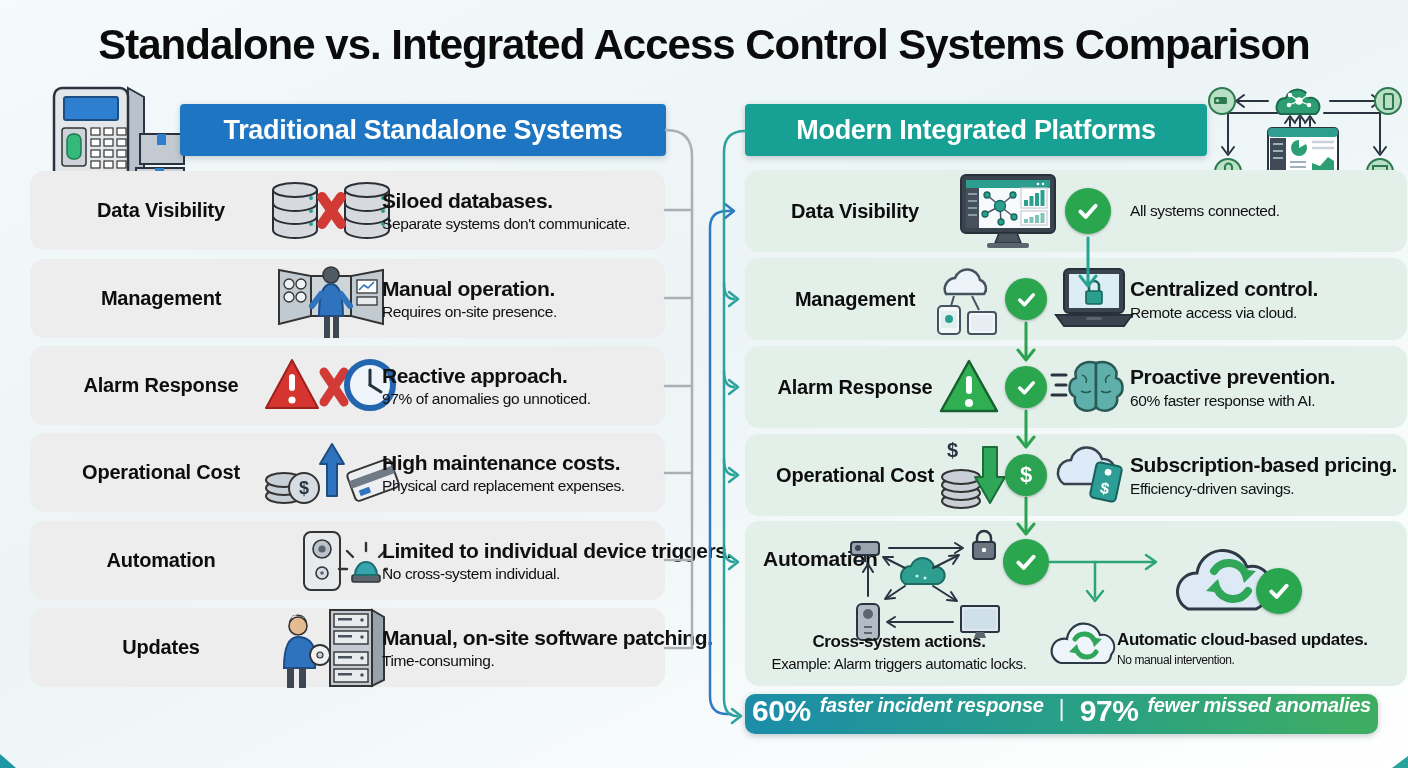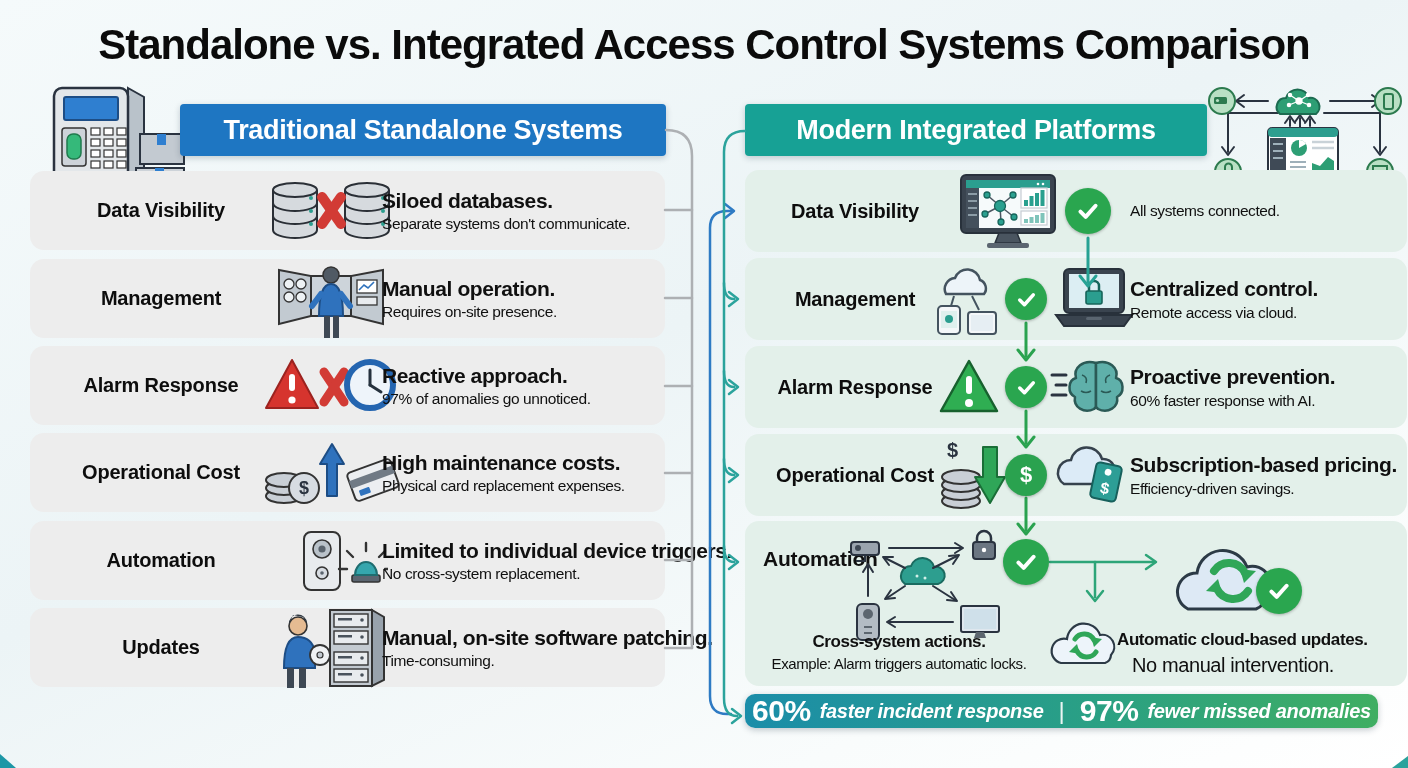--- a/index.html
+++ b/index.html
@@ -44,25 +44,25 @@
   .dollar-badge{position:absolute;border-radius:50%;background:#2aa24f;display:flex;align-items:center;
     justify-content:center;color:#fff;font-weight:bold;font-size:22px;
     box-shadow:0 1px 3px rgba(0,0,0,.28);z-index:6;}
 
   #auto-label{position:absolute;left:18px;top:26px;font-size:21px;font-weight:bold;letter-spacing:-0.2px;}
   .auto-text1{position:absolute;left:8px;top:110px;width:292px;text-align:center;line-height:1.35;white-space:nowrap;}
   .auto-text1 .b{font-weight:bold;font-size:17px;letter-spacing:-0.4px;}
   .auto-text1 .r{font-size:15px;letter-spacing:-0.4px;}
   .auto-text2{position:absolute;left:372px;top:108px;line-height:1.35;white-space:nowrap;}
   .auto-text2 .b{font-weight:bold;font-size:17px;letter-spacing:-0.4px;}
-  .auto-text2 .r{font-size:20px;letter-spacing:-0.4px;margin-left:15px;}
-
-  #banner{position:absolute;left:745px;top:694px;width:633px;height:34px;border-radius:10px;
+  .auto-text2 .r{font-size:12px;letter-spacing:-0.4px;}
+
+  #banner{position:absolute;left:745px;top:694px;width:633px;height:40px;border-radius:10px;
     background:linear-gradient(90deg,#1b8da9 0%,#2aa084 55%,#3fae62 100%);
-    display:flex;align-items:center;justify-content:center;color:#fff;gap:9px;
+    display:flex;justify-content:center;color:#fff;gap:9px;
     box-shadow:0 2px 6px rgba(20,40,60,.25);}
   #banner .big{font-size:30px;font-weight:bold;letter-spacing:-0.5px;}
   #banner .med{font-size:20px;font-weight:bold;letter-spacing:-0.3px;font-style:italic;}
   #banner .sep{font-size:24px;font-weight:normal;opacity:.9;padding:0 6px;}
 
   #source{position:absolute;right:28px;top:744px;font-size:16px;color:#1b2a38;letter-spacing:-0.2px;}
 
   #connectors{position:absolute;left:0;top:0;z-index:5;pointer-events:none;}
   .iconsvg{display:block;}
 </style>
@@ -309,21 +309,21 @@
           <line x1="92" y1="22" x2="92" y2="14"></line>
             <line x1="79" y1="28" x2="73" y2="22"></line>
             <line x1="105" y1="28" x2="111" y2="22"></line>
           <line x1="73" y1="40" x2="65" y2="40"></line>
             <line x1="111" y1="40" x2="114" y2="40"></line>
         </g>
       </svg>
     </div>
     <div class="row-text">
       <div class="b">Limited to individual device triggers.</div>
-      <div class="r">No cross-system replacement.</div>
+      <div class="r">No cross-system individual.</div>
     </div>
   </div>
 
   <div class="lrow" style="top:608px">
     <div class="row-label">Updates</div>
     <div class="row-icon">
       <svg class="iconsvg" width="114" height="80" viewBox="0 0 114 80">
         <polygon points="98,2 110,9 110,72 98,78" fill="#98a2ac" stroke="#333" stroke-width="2"></polygon>
         <rect x="56" y="2" width="42" height="76" fill="#c3cad1" stroke="#333" stroke-width="2"></rect>
         <g fill="#e8ebee" stroke="#333" stroke-width="1.4">

